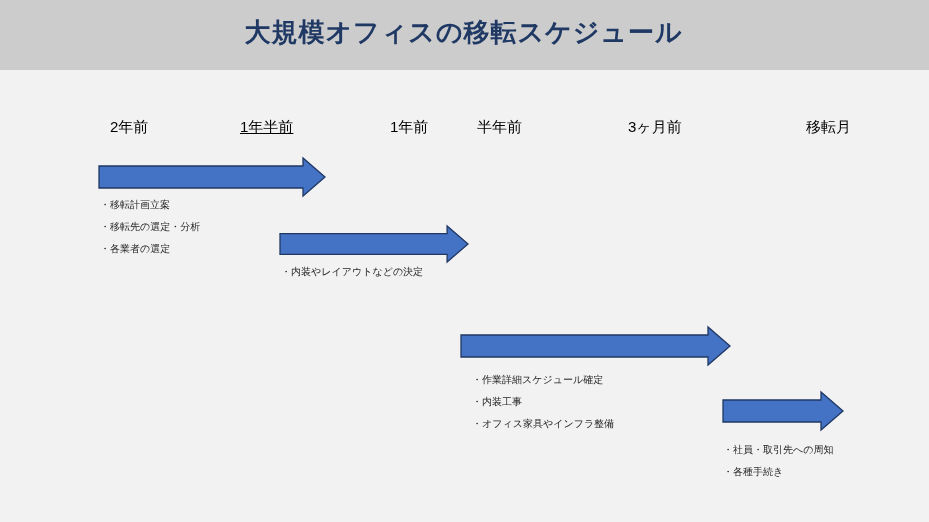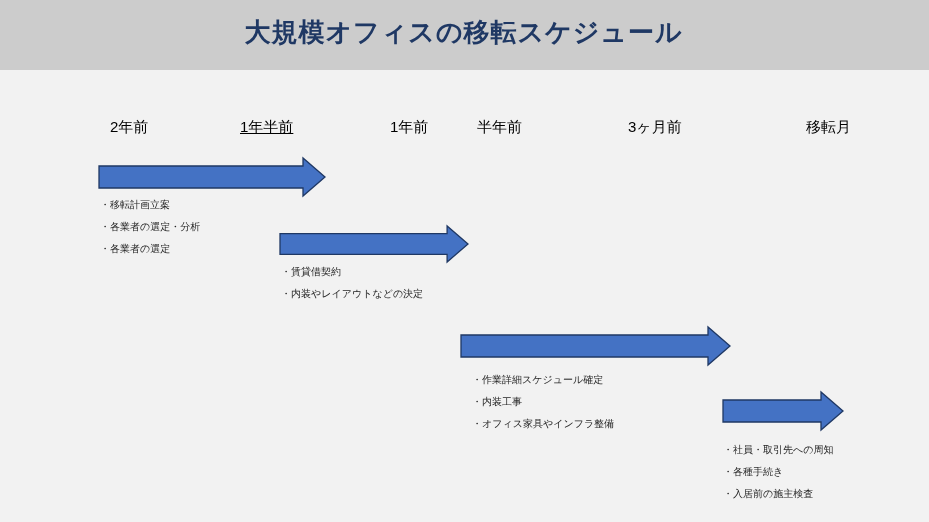--- a/index.html
+++ b/index.html
@@ -88,47 +88,45 @@
     </div>
 
   <div id="phases">
       <div class="arrow" style="left: 99px; top: 158px;">
         <svg width="226" height="38" viewBox="0 0 226 38">
           <polygon points="0.0,8.0 204.0,8.0 204.0,0.0 226.0,19.0 204.0,38.0 204.0,30.0 0.0,30.0" fill="#4472c4" stroke="#1f3864" stroke-width="1.3"></polygon>
         </svg>
       </div>
       <div class="bullets" style="left: 100px; top: 194px;">
         <span class="bullet-line">・移転計画立案</span>
-        <span class="bullet-line">・各業者の選定・分析</span>
+        <span class="bullet-line">・移転先の選定・分析</span>
         <span class="bullet-line">・各業者の選定</span>
       </div>
       <div class="arrow" style="left: 280px; top: 226px;">
         <svg width="188" height="36" viewBox="0 0 188 36">
           <polygon points="0.0,7.6 167.1,7.6 167.1,0.0 188.0,18.0 167.1,36.0 167.1,28.4 0.0,28.4" fill="#4472c4" stroke="#1f3864" stroke-width="1.3"></polygon>
         </svg>
       </div>
       <div class="bullets" style="left: 281px; top: 261px;">
-        <span class="bullet-line">・賃貸借契約</span>
         <span class="bullet-line">・内装やレイアウトなどの決定</span>
       </div>
       <div class="arrow" style="left: 461px; top: 327px;">
         <svg width="269" height="38" viewBox="0 0 269 38">
           <polygon points="0.0,8.0 247.0,8.0 247.0,0.0 269.0,19.0 247.0,38.0 247.0,30.0 0.0,30.0" fill="#4472c4" stroke="#1f3864" stroke-width="1.3"></polygon>
         </svg>
       </div>
       <div class="bullets" style="left: 472px; top: 369px;">
         <span class="bullet-line">・作業詳細スケジュール確定</span>
         <span class="bullet-line">・内装工事</span>
         <span class="bullet-line">・オフィス家具やインフラ整備</span>
       </div>
       <div class="arrow" style="left: 723px; top: 392px;">
         <svg width="120" height="38" viewBox="0 0 120 38">
           <polygon points="0.0,8.0 98.0,8.0 98.0,0.0 120.0,19.0 98.0,38.0 98.0,30.0 0.0,30.0" fill="#4472c4" stroke="#1f3864" stroke-width="1.3"></polygon>
         </svg>
       </div>
       <div class="bullets" style="left: 723px; top: 439px;">
         <span class="bullet-line">・社員・取引先への周知</span>
         <span class="bullet-line">・各種手続き</span>
-        <span class="bullet-line">・入居前の施主検査</span>
       </div>
     </div>
 
 </div>
 
 </body></html>

